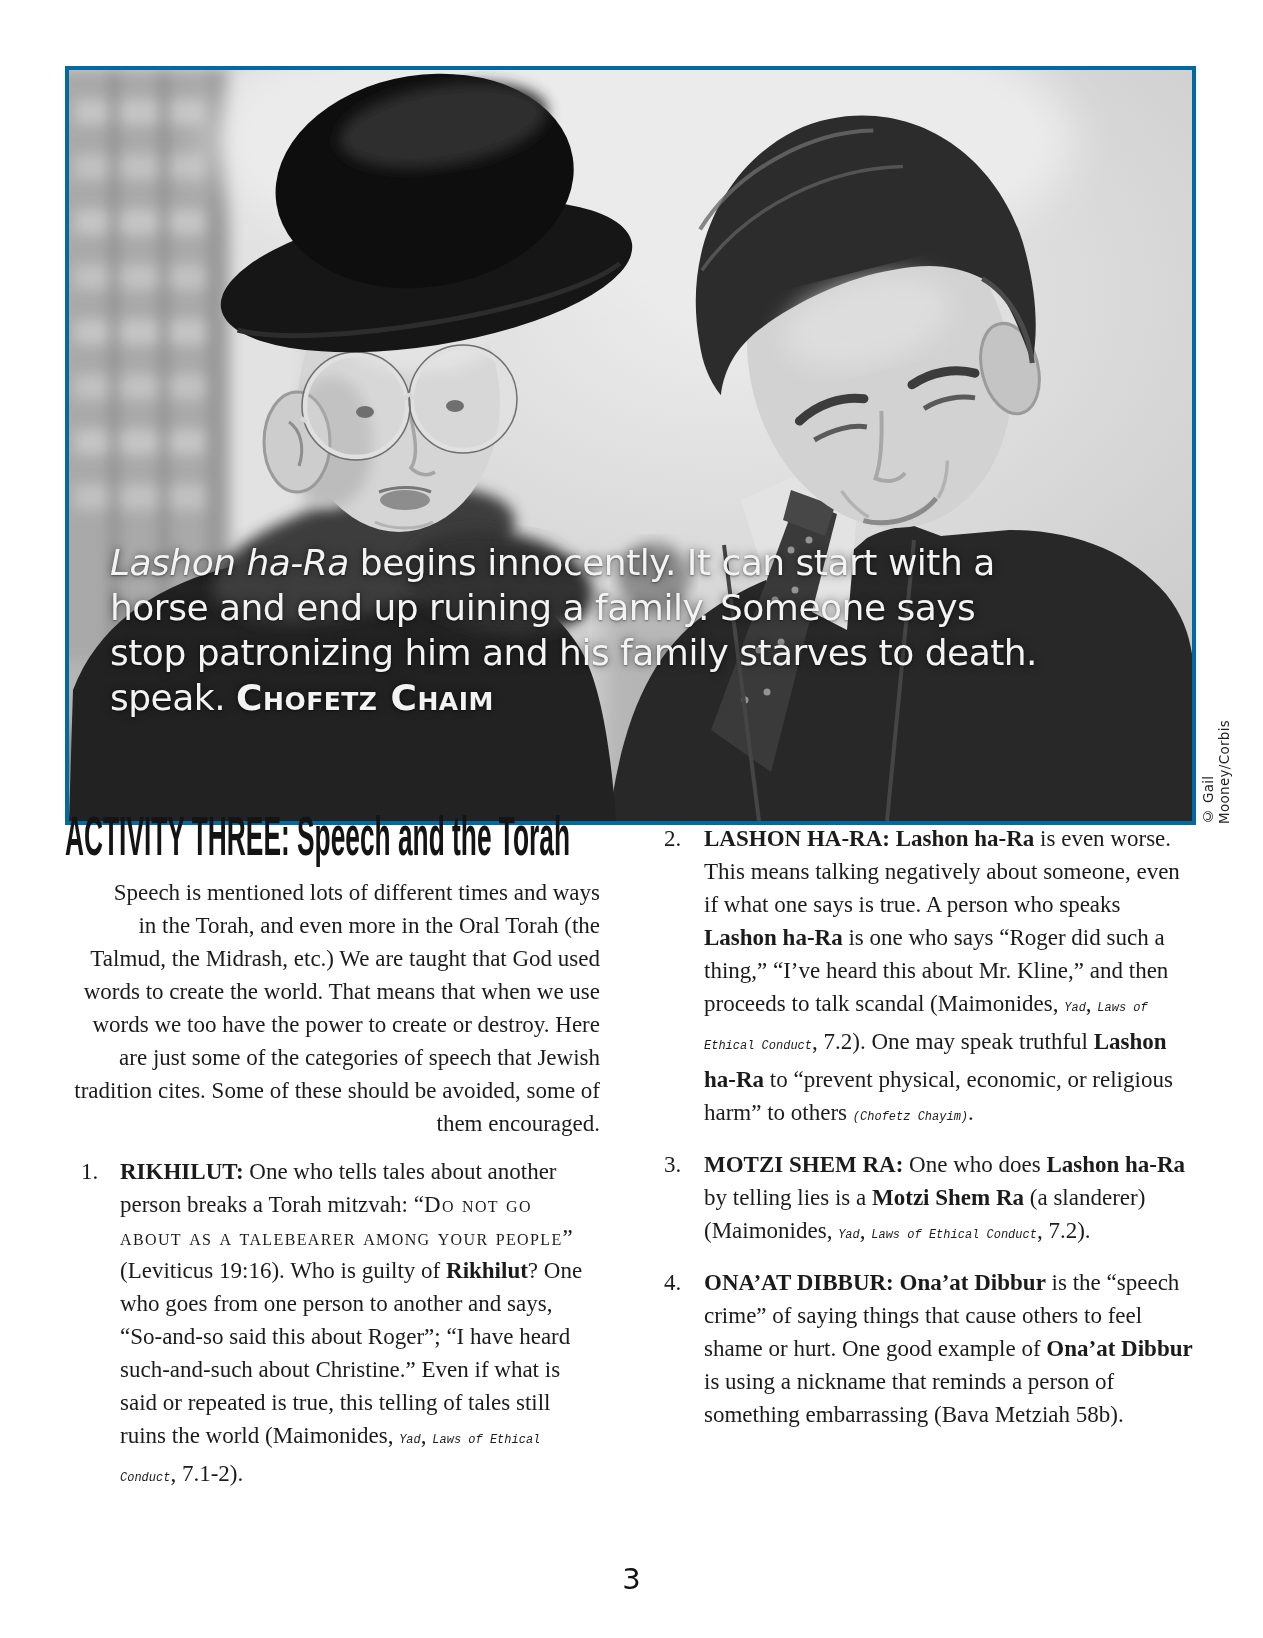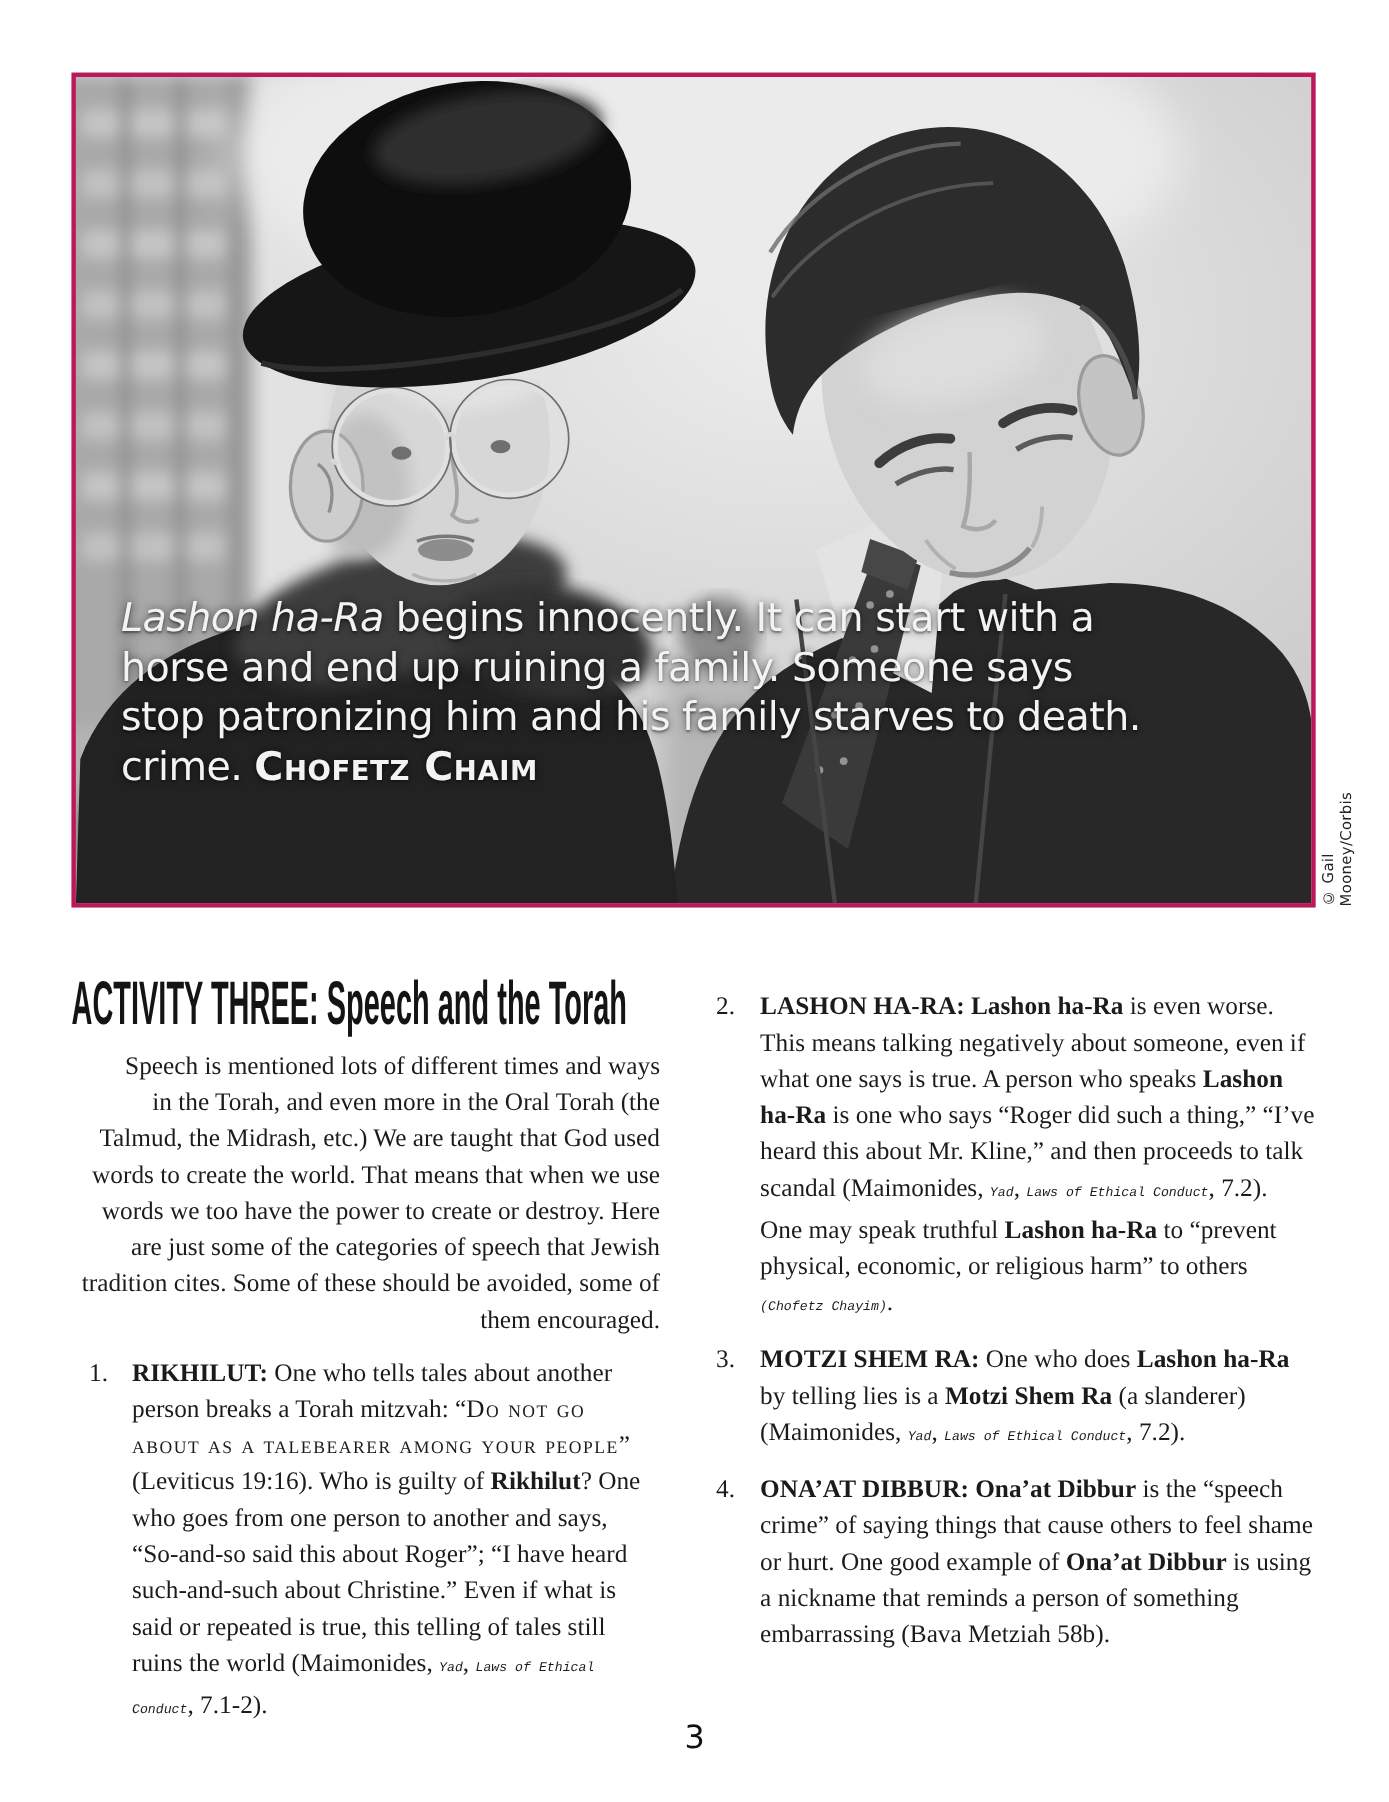--- a/index.html
+++ b/index.html
@@ -1,37 +1,37 @@
 <!DOCTYPE html>
 <html><head>
 <meta charset="utf-8">
 <style>
   html,body{margin:0;padding:0;background:#ffffff;}
   .page{position:relative;width:1263px;height:1638px;background:#ffffff;overflow:hidden;
         font-family:"Liberation Serif", serif;color:#1b1b1b;}
 
   
   .photo-frame{position:absolute;left:65px;top:66px;width:1131px;height:759px;
-               border:4px solid #be185d;box-sizing:border-box;background:#c9c9c9;overflow:hidden;}
+               border:4px solid #0369a1;box-sizing:border-box;background:#c9c9c9;overflow:hidden;}
   .photo-frame svg{display:block;width:1123px;height:751px;}
   .quote-overlay{position:absolute;left:41px;top:470px;width:1066px;
                  font-family:"DejaVu Sans", sans-serif;font-size:36px;line-height:45px;
                  color:#f3f3f3;text-shadow:0 0 8px rgba(0,0,0,.55), 0 1px 2px rgba(0,0,0,.4);
                  letter-spacing:-0.5px;}
   .qline{white-space:nowrap;}
   .quote-overlay .s-italic{font-style:italic;}
   .quote-overlay .s-smallcaps{font-variant:small-caps;letter-spacing:.5px;font-weight:bold;}
 
   .photo-credit{position:absolute;left:1200px;top:686px;height:138px;
                 writing-mode:vertical-rl;transform:rotate(180deg);
                 font-family:"DejaVu Sans", sans-serif;font-size:13.5px;color:#222;
                 letter-spacing:.3px;}
 
   
-  .content{position:absolute;left:65px;top:882px;width:1131px;display:flex;gap:39px;}
+  .content{position:absolute;left:65px;top:806px;width:1131px;display:flex;gap:52px;}
   .col-left{width:535px;}
   .col-right{width:563px;padding-top:16px;box-sizing:border-box;}
 
   h1.title{margin:0 0 10px 0;height:60px;overflow:visible;white-space:nowrap;
            font-family:"Liberation Sans", sans-serif;font-weight:700;font-size:56px;
            line-height:60px;color:#141414;letter-spacing:0;}
   h1.title .squeeze{display:inline-block;transform:scaleX(0.47);transform-origin:0 50%;}
 
   .intro{margin:0 0 15px 0;font-size:23px;line-height:33px;text-indent:28px;text-align:right;}
 
@@ -176,21 +176,21 @@
           <ellipse cx="395" cy="60" rx="105" ry="40" fill="#2e2e2e" filter="url(#b7)"></ellipse>
           <path d="M 160 230 C 230 262 480 262 548 224" stroke="#2c2c2c" stroke-width="5" fill="none"></path>
         </g>
       </g>
     </svg>
 
     <div class="quote-overlay">
         <div class="qline"><span class="s-italic">Lashon ha-Ra</span><span class="s-plain"> begins innocently. It can start with a</span></div>
         <div class="qline"><span class="s-plain">horse and end up ruining a family. Someone says</span></div>
         <div class="qline"><span class="s-plain">stop patronizing him and his family starves to death.</span></div>
-        <div class="qline"><span class="s-plain">crime. </span><span class="s-smallcaps">Chofetz Chaim</span></div>
+        <div class="qline"><span class="s-plain">speak. </span><span class="s-smallcaps">Chofetz Chaim</span></div>
       </div>
   </figure>
 
   <div class="photo-credit">© Gail Mooney/Corbis</div>
 
   <main class="content">
     <section class="col-left">
       <h1 class="title"><span class="squeeze">ACTIVITY THREE: Speech and the Torah</span></h1>
       <p class="intro">Speech is mentioned lots of different times and ways in the Torah, and even more in the Oral Torah (the Talmud, the Midrash, etc.) We are taught that God used words to create the world. That means that when we use words we too have the power to create or destroy. Here are just some of the categories of speech that Jewish tradition cites. Some of these should be avoided, some of them encouraged.</p>
       <ol class="items">

